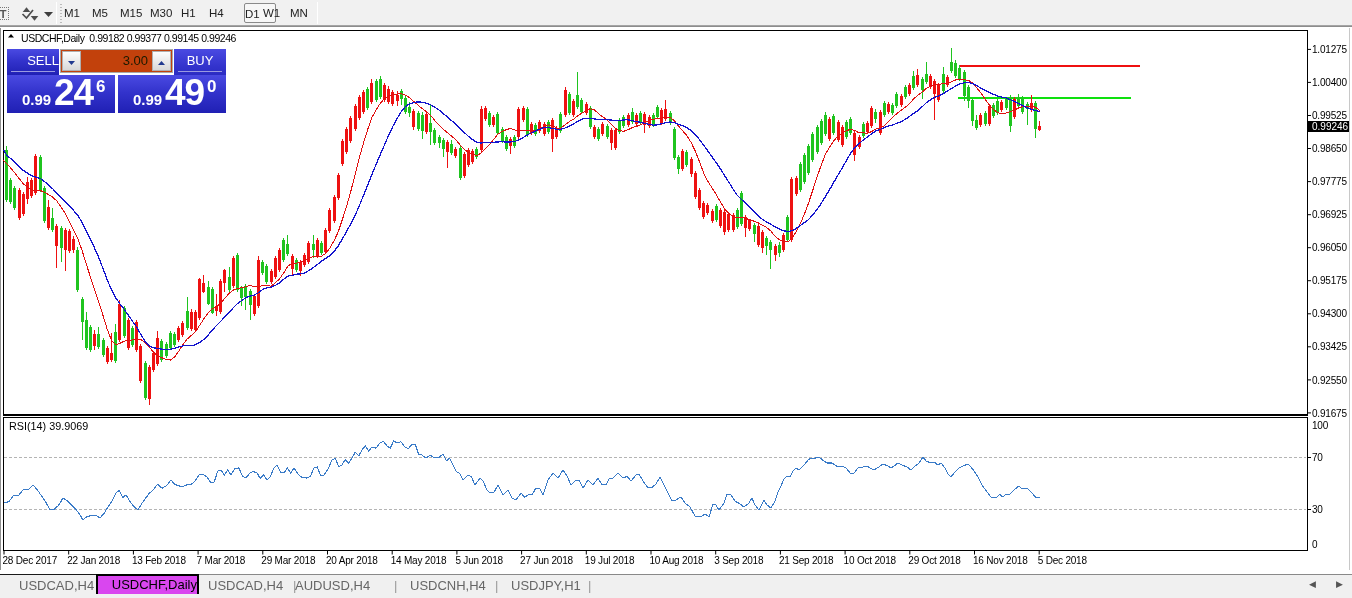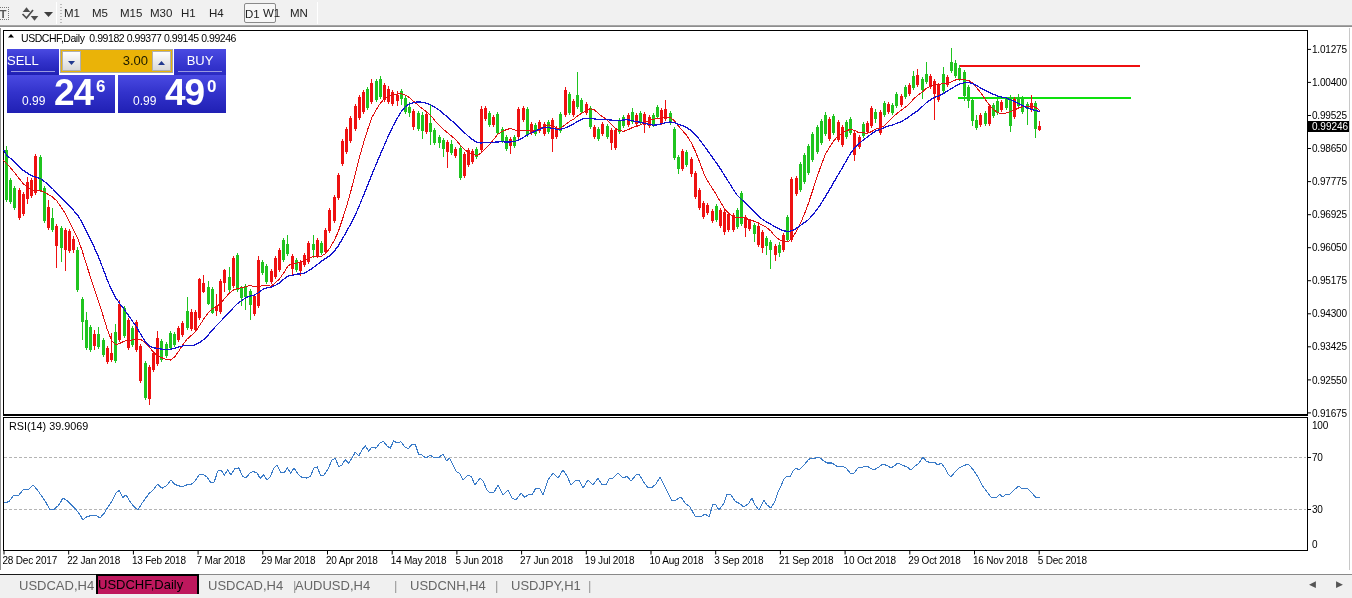--- a/index.html
+++ b/index.html
@@ -3,35 +3,35 @@
 *{margin:0;padding:0;box-sizing:border-box}
 html,body{width:1352px;height:598px;overflow:hidden;background:#fff;font-family:"Liberation Sans",sans-serif}
 #toolbar{position:absolute;left:0;top:0;width:1352px;height:26px;background:#f1f1f1;border-bottom:1px solid #a5a5a5;box-shadow:0 1px 0 #8d8d8d}
 .tbtn{position:absolute;top:3px;height:20px;line-height:20px;font-size:11.5px;color:#222}
 #d1btn{border:1px solid #8a8a8a;background:#f7f7f7;border-radius:2px}
 .tsep{position:absolute;top:2px;height:22px;width:1px;background:#d9d9d9;border-right:1px solid #fff}
 #grip{position:absolute;left:60px;top:4px;height:19px;width:3px;background-image:repeating-linear-gradient(#bbb 0 1px,#f1f1f1 1px 3px);width:2px}
 #ticon{position:absolute;left:-3px;top:7px;width:12px;height:13px;border:1px dotted #777;color:#555;font-size:11px;text-align:center;line-height:12px;font-weight:bold}
 #panel{position:absolute;left:7px;top:49px;width:219px;height:64px}
 .blue{background:linear-gradient(#4a4ae2 0%,#3333cc 45%,#2020b4 100%)}
-#sellbtn{position:absolute;left:0;top:0;width:52px;height:26px;color:#fff;font-size:13px;text-align:left;line-height:24px}
+#sellbtn{position:absolute;left:0;top:0;width:52px;height:26px;color:#fff;font-size:13px;text-align:right;line-height:24px}
 #buybtn{position:absolute;right:0;top:0;width:52px;height:39px;color:#fff;font-size:13px;text-align:center;line-height:24px}
-#spin{position:absolute;left:53px;top:0;width:113px;height:24px;background:#eab308;border:1px solid #aaa}
+#spin{position:absolute;left:53px;top:0;width:113px;height:24px;background:#c2410c;border:1px solid #aaa}
 .sd{position:absolute;top:1px;width:19px;height:20px;background:linear-gradient(#fdfdfd,#d9d9d9);border:1px solid #b0b0b0;text-align:center}
 .sd svg{margin-top:6px}
 #sval{position:absolute;right:24px;top:3px;font-size:13px;color:#1a1a00}
 #sellbox{position:absolute;left:0;top:26px;width:108px;height:38px;color:#fff}
 #buybox{position:absolute;left:111px;top:26px;width:108px;height:38px;color:#fff}
-.small{position:absolute;font-size:12px;font-weight:normal;bottom:5px}
+.small{position:absolute;font-size:15px;font-weight:bold;bottom:5px}
 .big{position:absolute;font-size:37px;bottom:-1px;font-weight:700;letter-spacing:-1px}
 .sup{position:absolute;font-size:17px;font-weight:bold}
 .uline{position:absolute;top:22px;height:1px;background:#9a9ae0;width:44px}
 #tabbar{position:absolute;left:0;top:574px;width:1352px;height:24px;background:#f0f0f0;border-top:1px solid #898989;font-size:13px;color:#666}
 .tab{position:absolute;top:0;height:24px;line-height:21px}
-#activetab{position:absolute;left:96px;top:-1px;width:103px;height:20px;background:#be185d;border:2px solid #000;border-bottom:none;color:#000;text-align:left;line-height:17px}
+#activetab{position:absolute;left:96px;top:-1px;width:103px;height:20px;background:#d946ef;border:2px solid #000;border-bottom:none;color:#000;text-align:right;line-height:17px}
 </style></head><body>
 <div id="toolbar">
  <div id="ticon">T</div>
  <div class="tsep" style="left:56px"></div>
  <svg style="position:absolute;left:21px;top:5px" width="32" height="18">
    <path d="M5.5 2.2L9.3 7H1.7z" fill="#4e4e4e"></path>
    <path d="M1.5 9l4 4 6.5-8" stroke="#4e4e4e" stroke-width="1.7" fill="none"></path>
    <path d="M9.7 11h7.6l-3.8 4.8z" fill="#4e4e4e"></path>
  </svg>
  <svg style="position:absolute;left:44px;top:12px" width="10" height="6">

